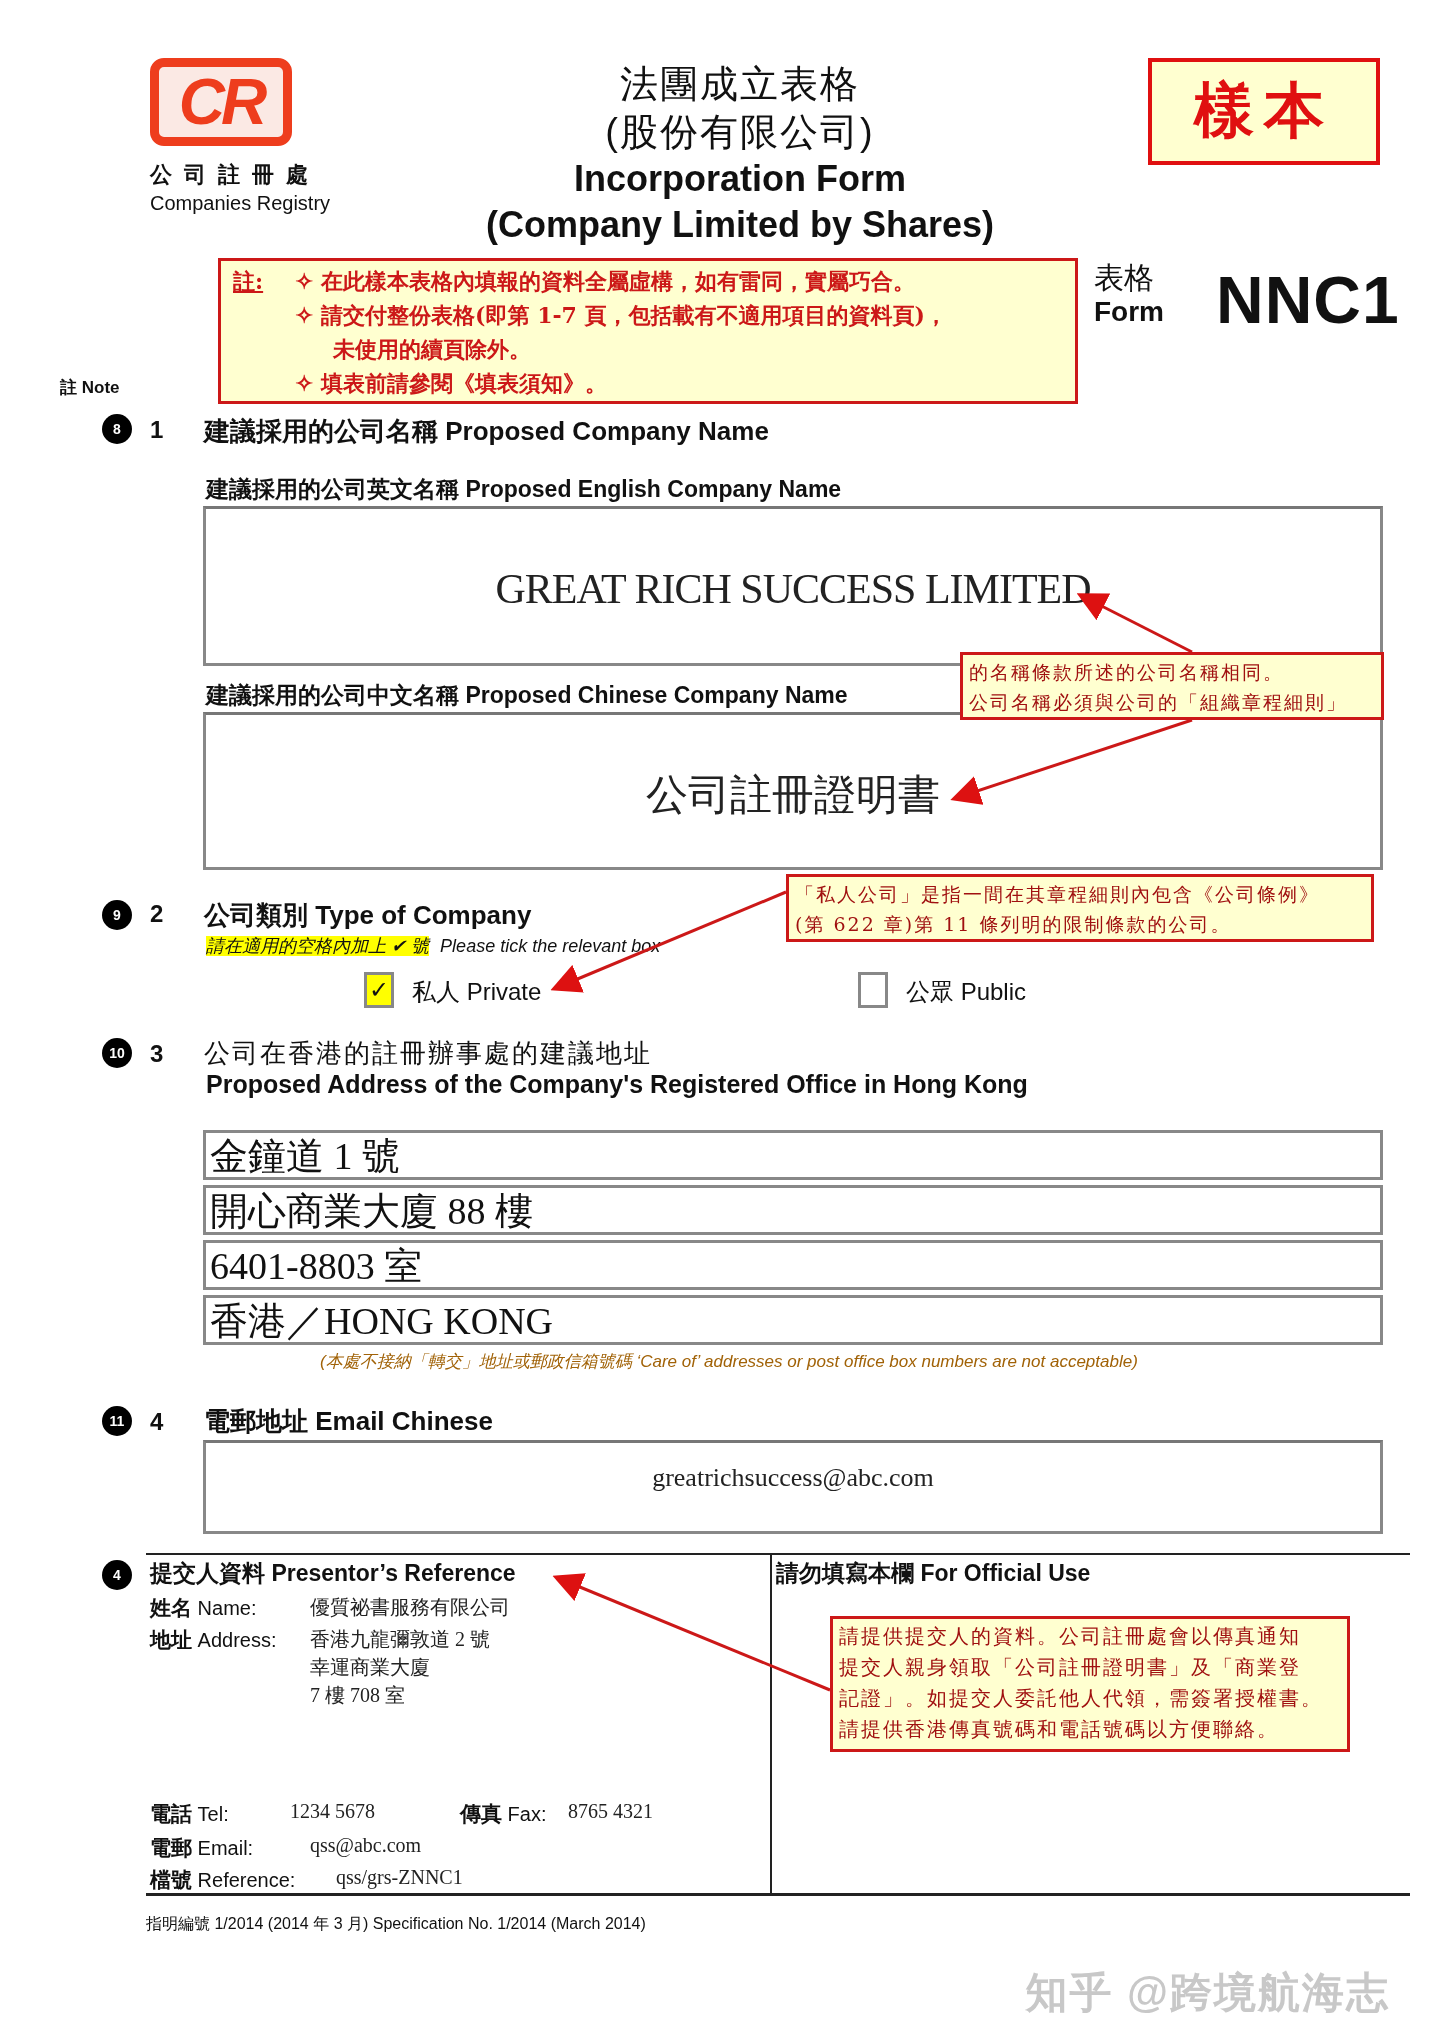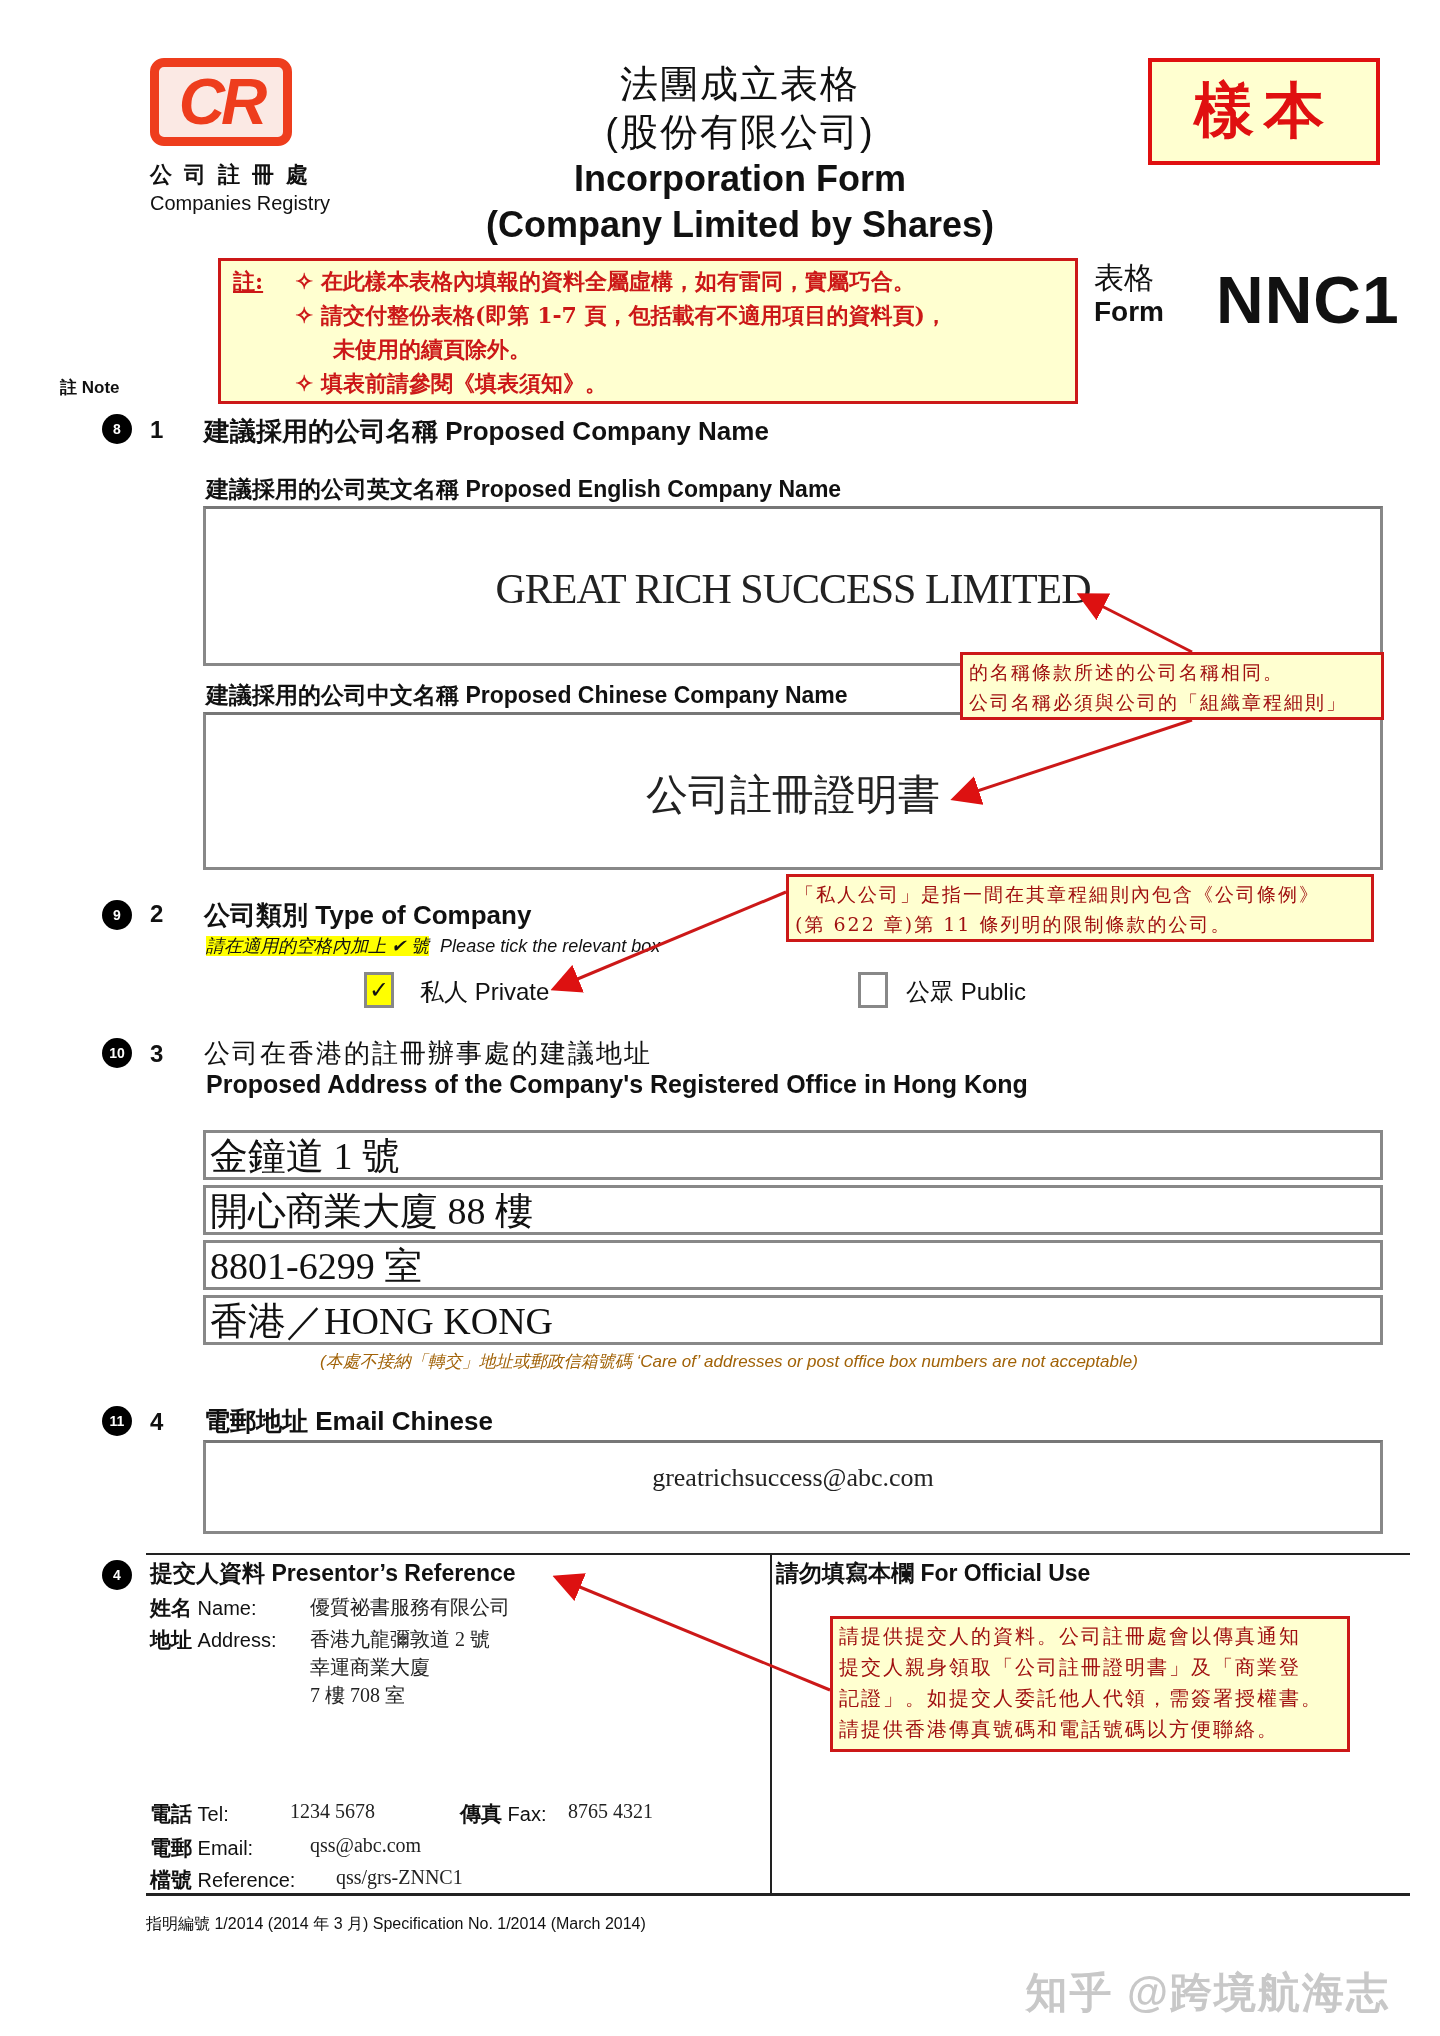--- a/index.html
+++ b/index.html
@@ -101,21 +101,21 @@
 <div class="abs sec-num" style="left:150px; top:900px;">2</div>
 <div class="abs sec-title" style="left:204px; top:898px;">公司類別 Type of Company</div>
 <div class="abs" style="left:206px; top:934px; font-size:18px; font-style:italic; white-space:nowrap;">
   <span style="background:#ffff00;">請在適用的空格內加上 ✔ 號</span>
   <span style="margin-left:6px;">Please tick the relevant box</span>
 </div>
 
 <div class="abs checkbox" style="left:364px; top:972px; background:#ffff00;">
   <span>✓</span>
 </div>
-<div class="abs" style="left:412px; top:976px; font-size:24px; white-space:nowrap;margin-left:8px;">私人 Private</div>
+<div class="abs" style="left:412px; top:976px; font-size:24px; white-space:nowrap;">私人 Private</div>
 
 <div class="abs checkbox" style="left:858px; top:972px;">
   <span></span>
 </div>
 <div class="abs" style="left:906px; top:976px; font-size:24px; white-space:nowrap;">公眾 Public</div>
 
 <div class="abs callout" style="left:786px; top:874px; width:588px; height:68px;">
   <div>「私人公司」是指一間在其章程細則內包含《公司條例》</div>
   <div>(第 622 章)第 11 條列明的限制條款的公司。</div>
 </div>
@@ -125,21 +125,21 @@
 <div class="abs sec-title" style="left:204px; top:1036px; font-weight:normal; letter-spacing:2px;">公司在香港的註冊辦事處的建議地址</div>
 <div class="abs sec-title" style="left:206px; top:1070px; font-size:25px;">Proposed Address of the Company's Registered Office in Hong Kong</div>
 
 <div class="abs addr-box" style="top:1130px;">
     <span class="addr-val">金鐘道 1  號</span>
   </div>
 <div class="abs addr-box" style="top:1185px;">
     <span class="addr-val">開心商業大廈 88 樓</span>
   </div>
 <div class="abs addr-box" style="top:1240px;">
-    <span class="addr-val">8801-6299 室</span>
+    <span class="addr-val">6401-8803 室</span>
   </div>
 <div class="abs addr-box" style="top:1295px;">
     <span class="addr-val">香港／HONG KONG</span>
   </div>
 <div class="abs" style="left:320px; top:1350px; font-size:17px; font-style:italic; white-space:nowrap; color:#a16207;">(本處不接納「轉交」地址或郵政信箱號碼 ‘Care of’ addresses or post office box numbers are not acceptable)</div>
 
 <div class="abs num-circle" style="left:102px; top:1406px;">11</div>
 <div class="abs sec-num" style="left:150px; top:1408px;">4</div>
 <div class="abs sec-title" style="left:204px; top:1404px;">電郵地址 Email Chinese</div>
 <div class="abs field-box" style="left:203px; top:1440px; width:1180px; height:94px;">

